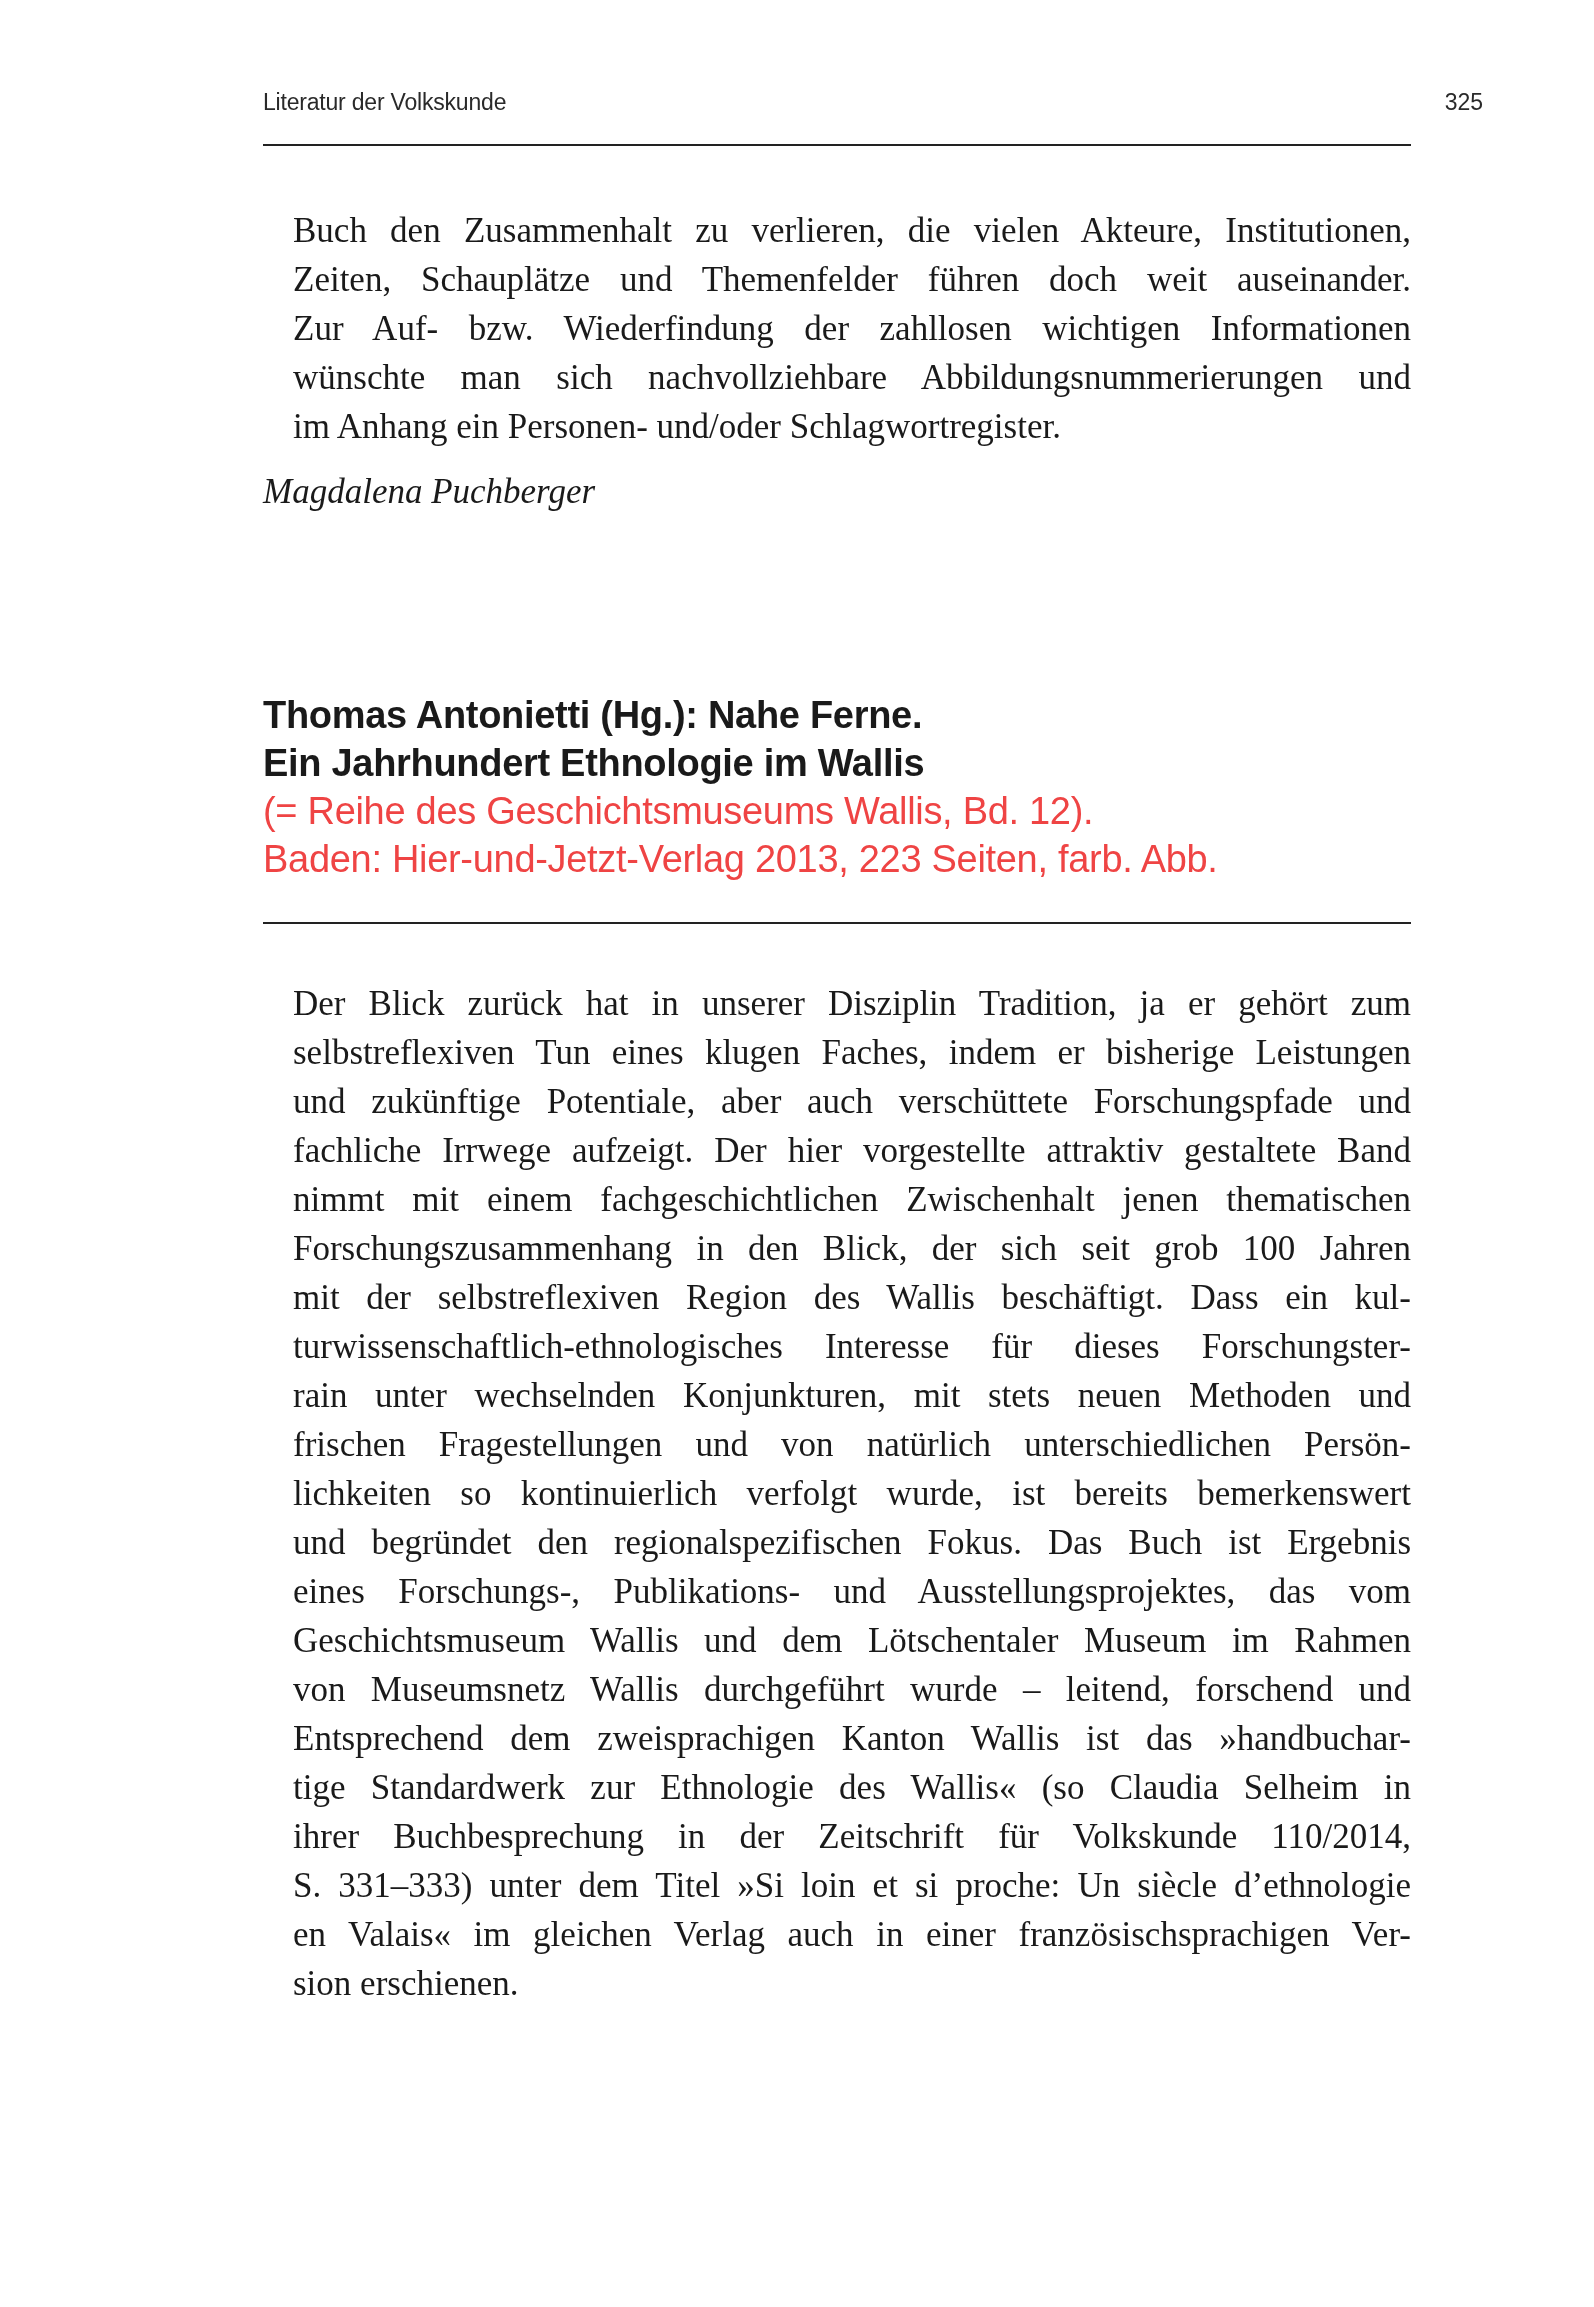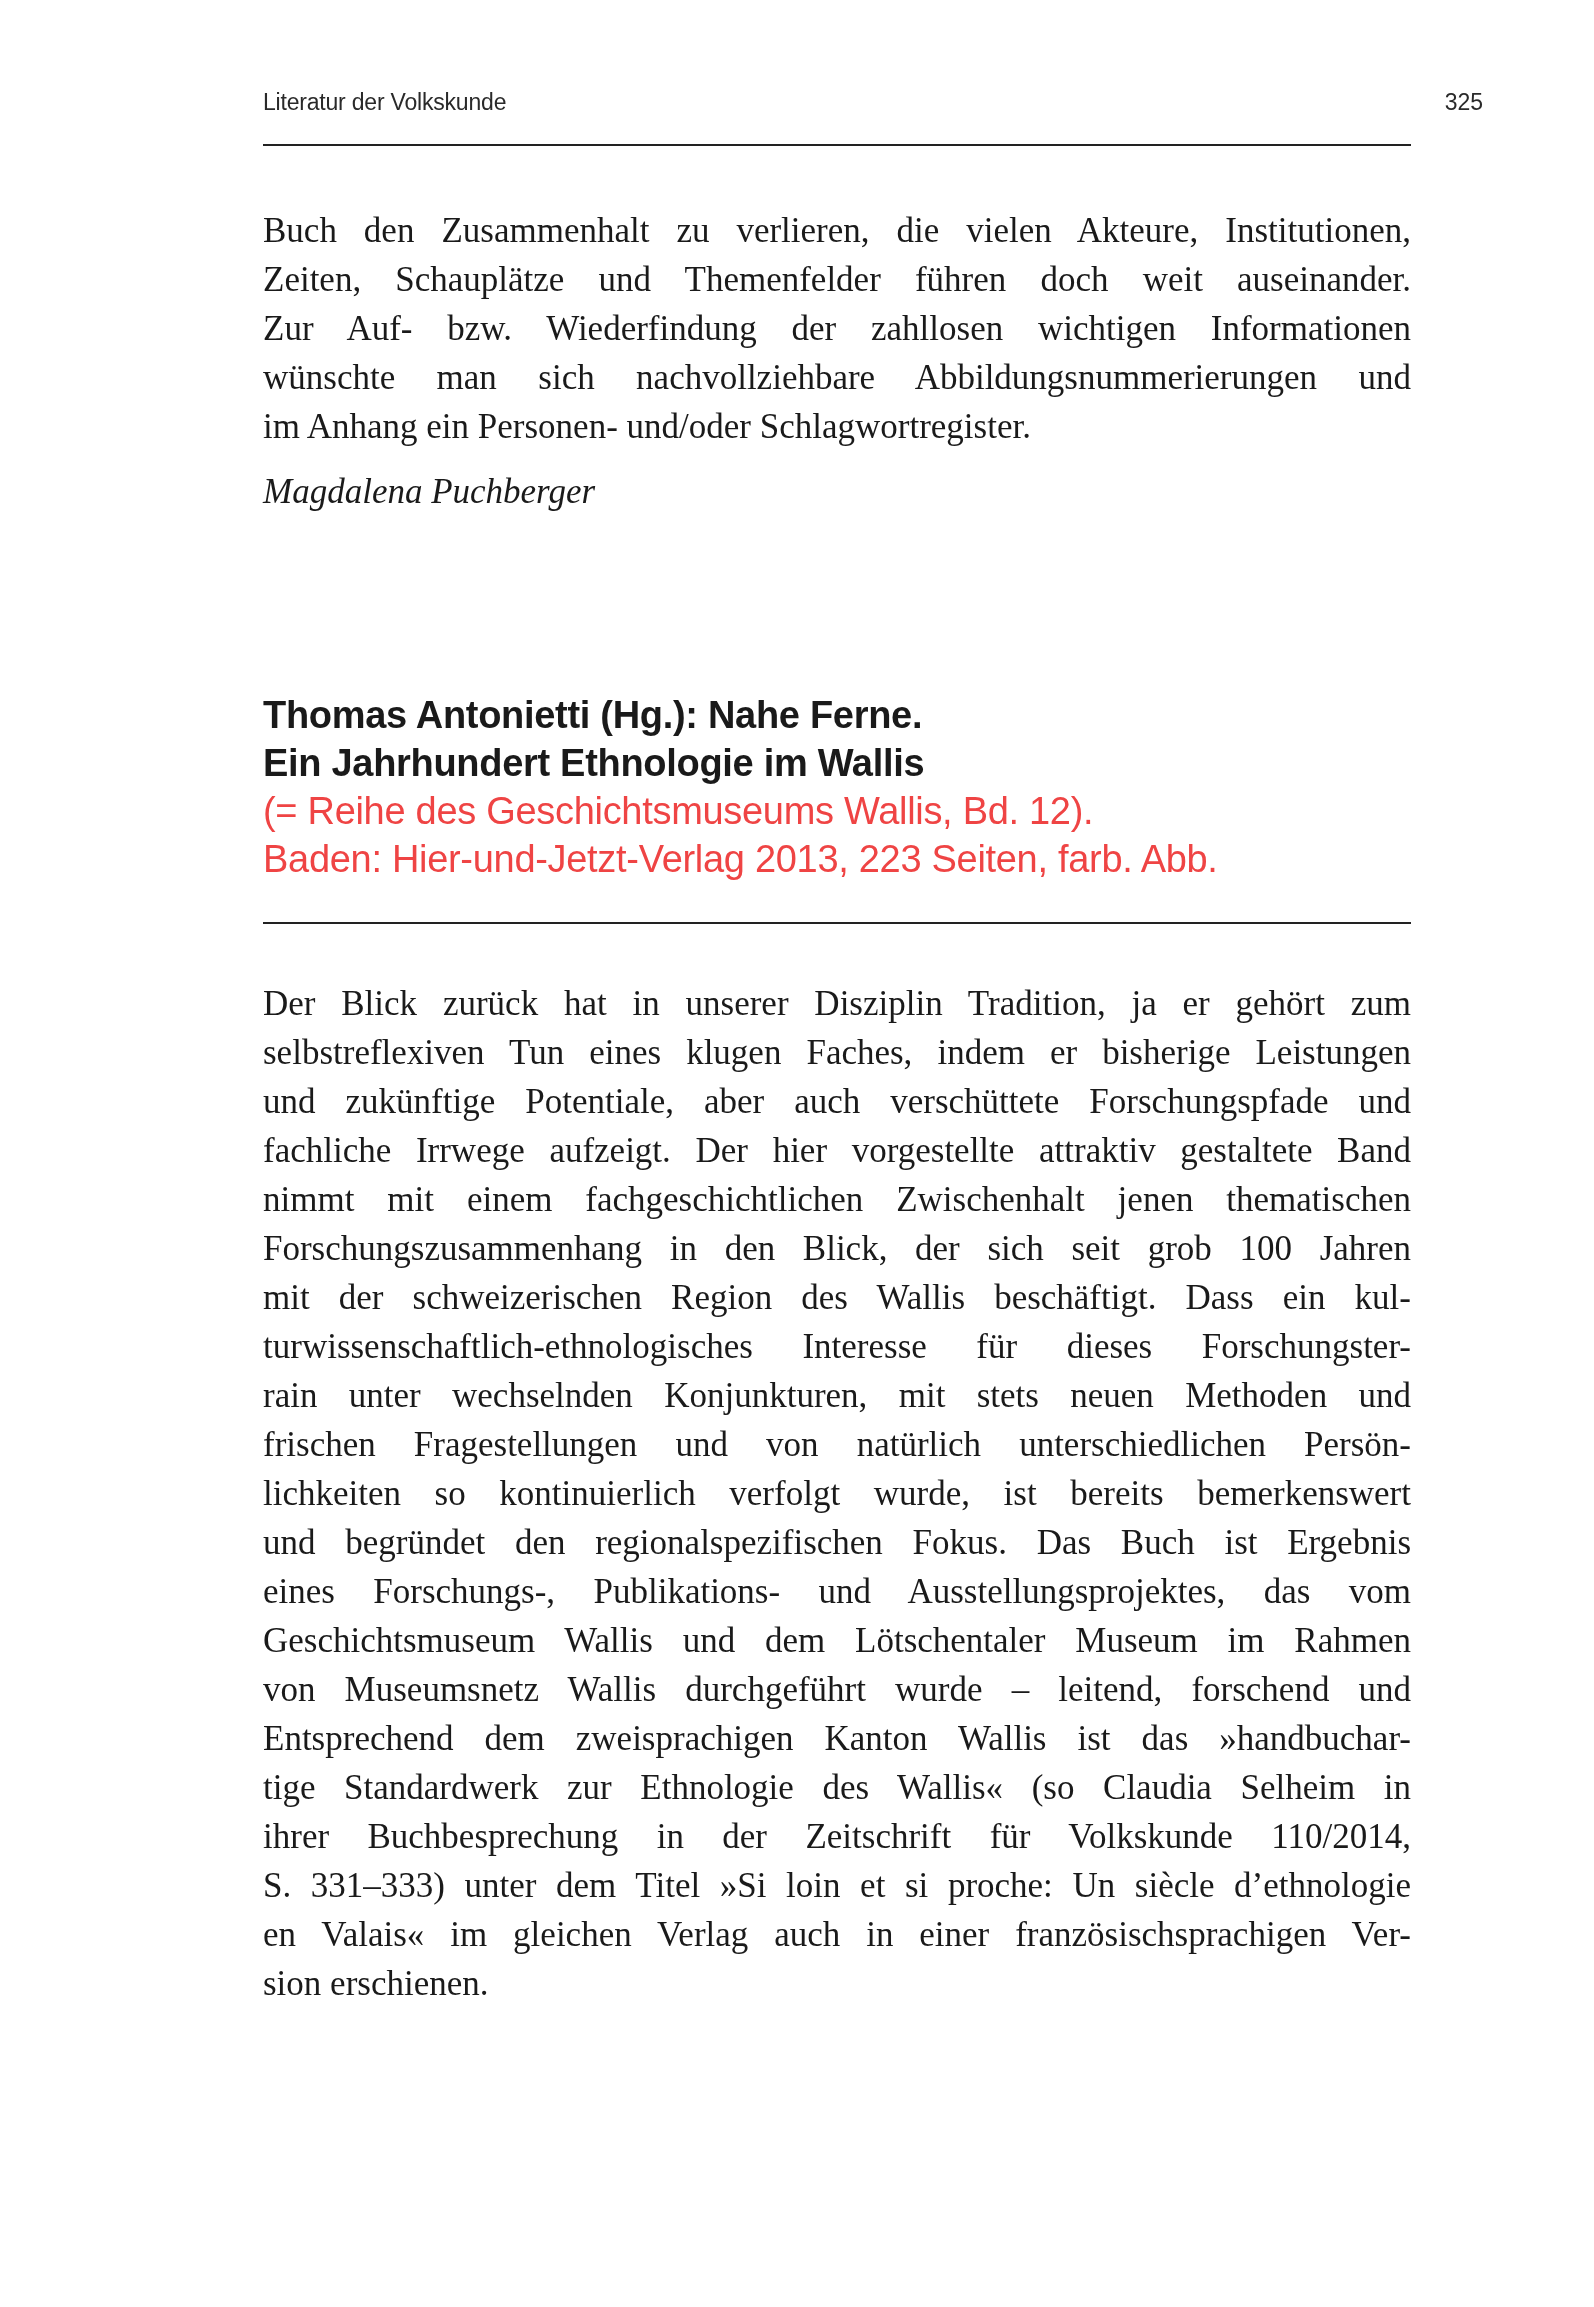--- a/index.html
+++ b/index.html
@@ -16,21 +16,21 @@
     font-family: "Liberation Sans", sans-serif; font-size: 23px; color: #2a2a2a;
   }
   .rule { position: absolute; left: 263px; width: 1148px; height: 1.6px; background: #222; }
   .rule.top { top: 144px; }
   .rule.mid { top: 922px; }
 
   .serif-body {
     position: absolute; left: 263px; width: 1148px;
     font-family: "Liberation Serif", serif; font-size: 35px; line-height: 49px; color: #1a1a1a;
   }
-  .serif-body .line { display: block; height: 49px; white-space: nowrap; text-align: justify; text-align-last: justify; }
+  .serif-body .line { display: block; height: 49px; white-space: nowrap; text-align: justify; text-align-last: justify; margin-left: 30px; }
   .serif-body .line.last { text-align-last: left; }
   .prev-par { top: 206px; }
   .main-par { top: 979px; }
 
   .signature {
     position: absolute; left: 263px; top: 472px;
     font-family: "Liberation Serif", serif; font-style: italic; font-size: 35px; color: #1a1a1a;
   }
 
   .biblio {
@@ -69,21 +69,21 @@
 
   <div class="rule mid"></div>
 
   <div class="serif-body main-par">
     <span class="line">Der Blick zurück hat in unserer Disziplin Tradition, ja er gehört zum</span>
     <span class="line">selbstreflexiven Tun eines klugen Faches, indem er bisherige Leistungen</span>
     <span class="line">und zukünftige Potentiale, aber auch verschüttete Forschungspfade und</span>
     <span class="line">fachliche Irrwege aufzeigt. Der hier vorgestellte attraktiv gestaltete Band</span>
     <span class="line">nimmt mit einem fachgeschichtlichen Zwischenhalt jenen thematischen</span>
     <span class="line">Forschungszusammenhang in den Blick, der sich seit grob 100 Jahren</span>
-    <span class="line">mit der schweizerischen Region des Wallis beschäftigt. Dass ein kul-</span>
+    <span class="line">mit der selbstreflexiven Region des Wallis beschäftigt. Dass ein kul-</span>
     <span class="line">turwissenschaftlich-ethnologisches Interesse für dieses Forschungster-</span>
     <span class="line">rain unter wechselnden Konjunkturen, mit stets neuen Methoden und</span>
     <span class="line">frischen Fragestellungen und von natürlich unterschiedlichen Persön-</span>
     <span class="line">lichkeiten so kontinuierlich verfolgt wurde, ist bereits bemerkenswert</span>
     <span class="line">und begründet den regionalspezifischen Fokus. Das Buch ist Ergebnis</span>
     <span class="line">eines Forschungs-, Publikations- und Ausstellungsprojektes, das vom</span>
     <span class="line">Geschichtsmuseum Wallis und dem Lötschentaler Museum im Rahmen</span>
     <span class="line">von Museumsnetz Wallis durchgeführt wurde – leitend, forschend und</span>
     <span class="line">Entsprechend dem zweisprachigen Kanton Wallis ist das »handbuchar-</span>
     <span class="line">tige Standardwerk zur Ethnologie des Wallis« (so Claudia Selheim in</span>

